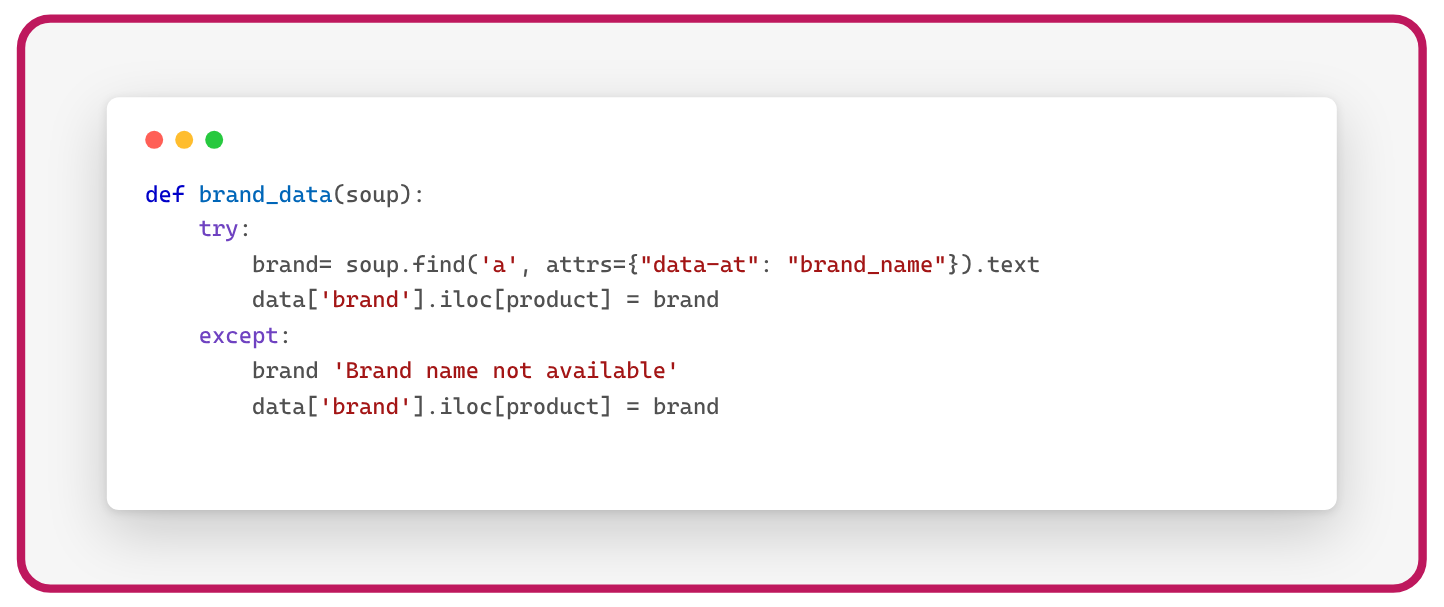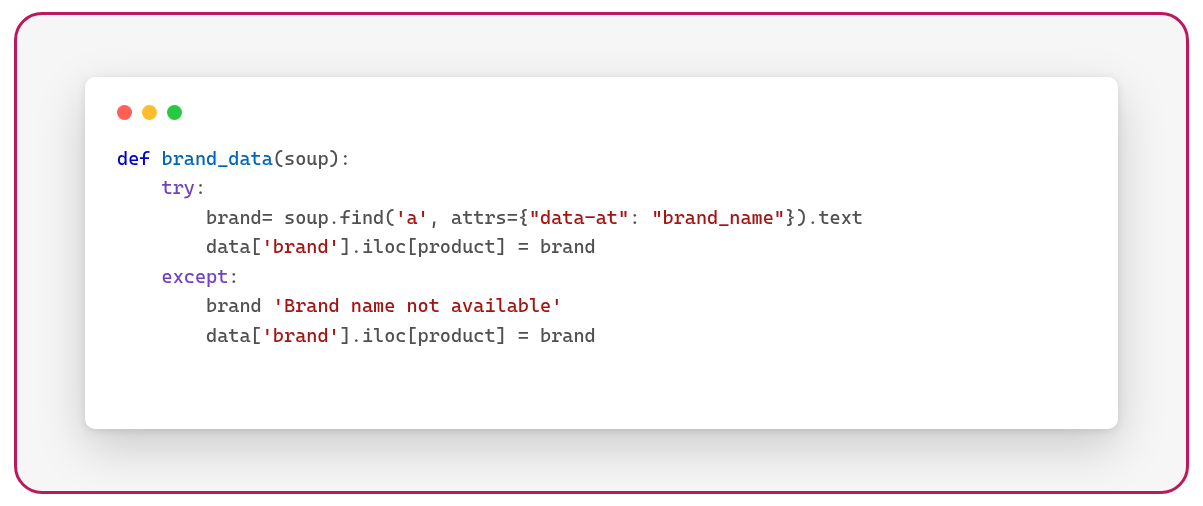--- a/index.html
+++ b/index.html
@@ -16,21 +16,21 @@
     height: 506px;
     background: #ffffff;
     font-family: "Segoe UI", "Helvetica Neue", Arial, sans-serif;
   }
   .outer-card {
     position: relative;
     box-sizing: border-box;
     margin: 12px 14px;
     width: calc(1203px - 28px);
     height: calc(506px - 24px);
-    border: 3px solid #be185d;
+    border: 7px solid #be185d;
     border-radius: 28px;
     background: #f6f6f6;
     overflow: hidden;
   }
   .inner-card {
     position: absolute;
     left: 68px;
     right: 68px;
     top: 62px;
     bottom: 62px;

